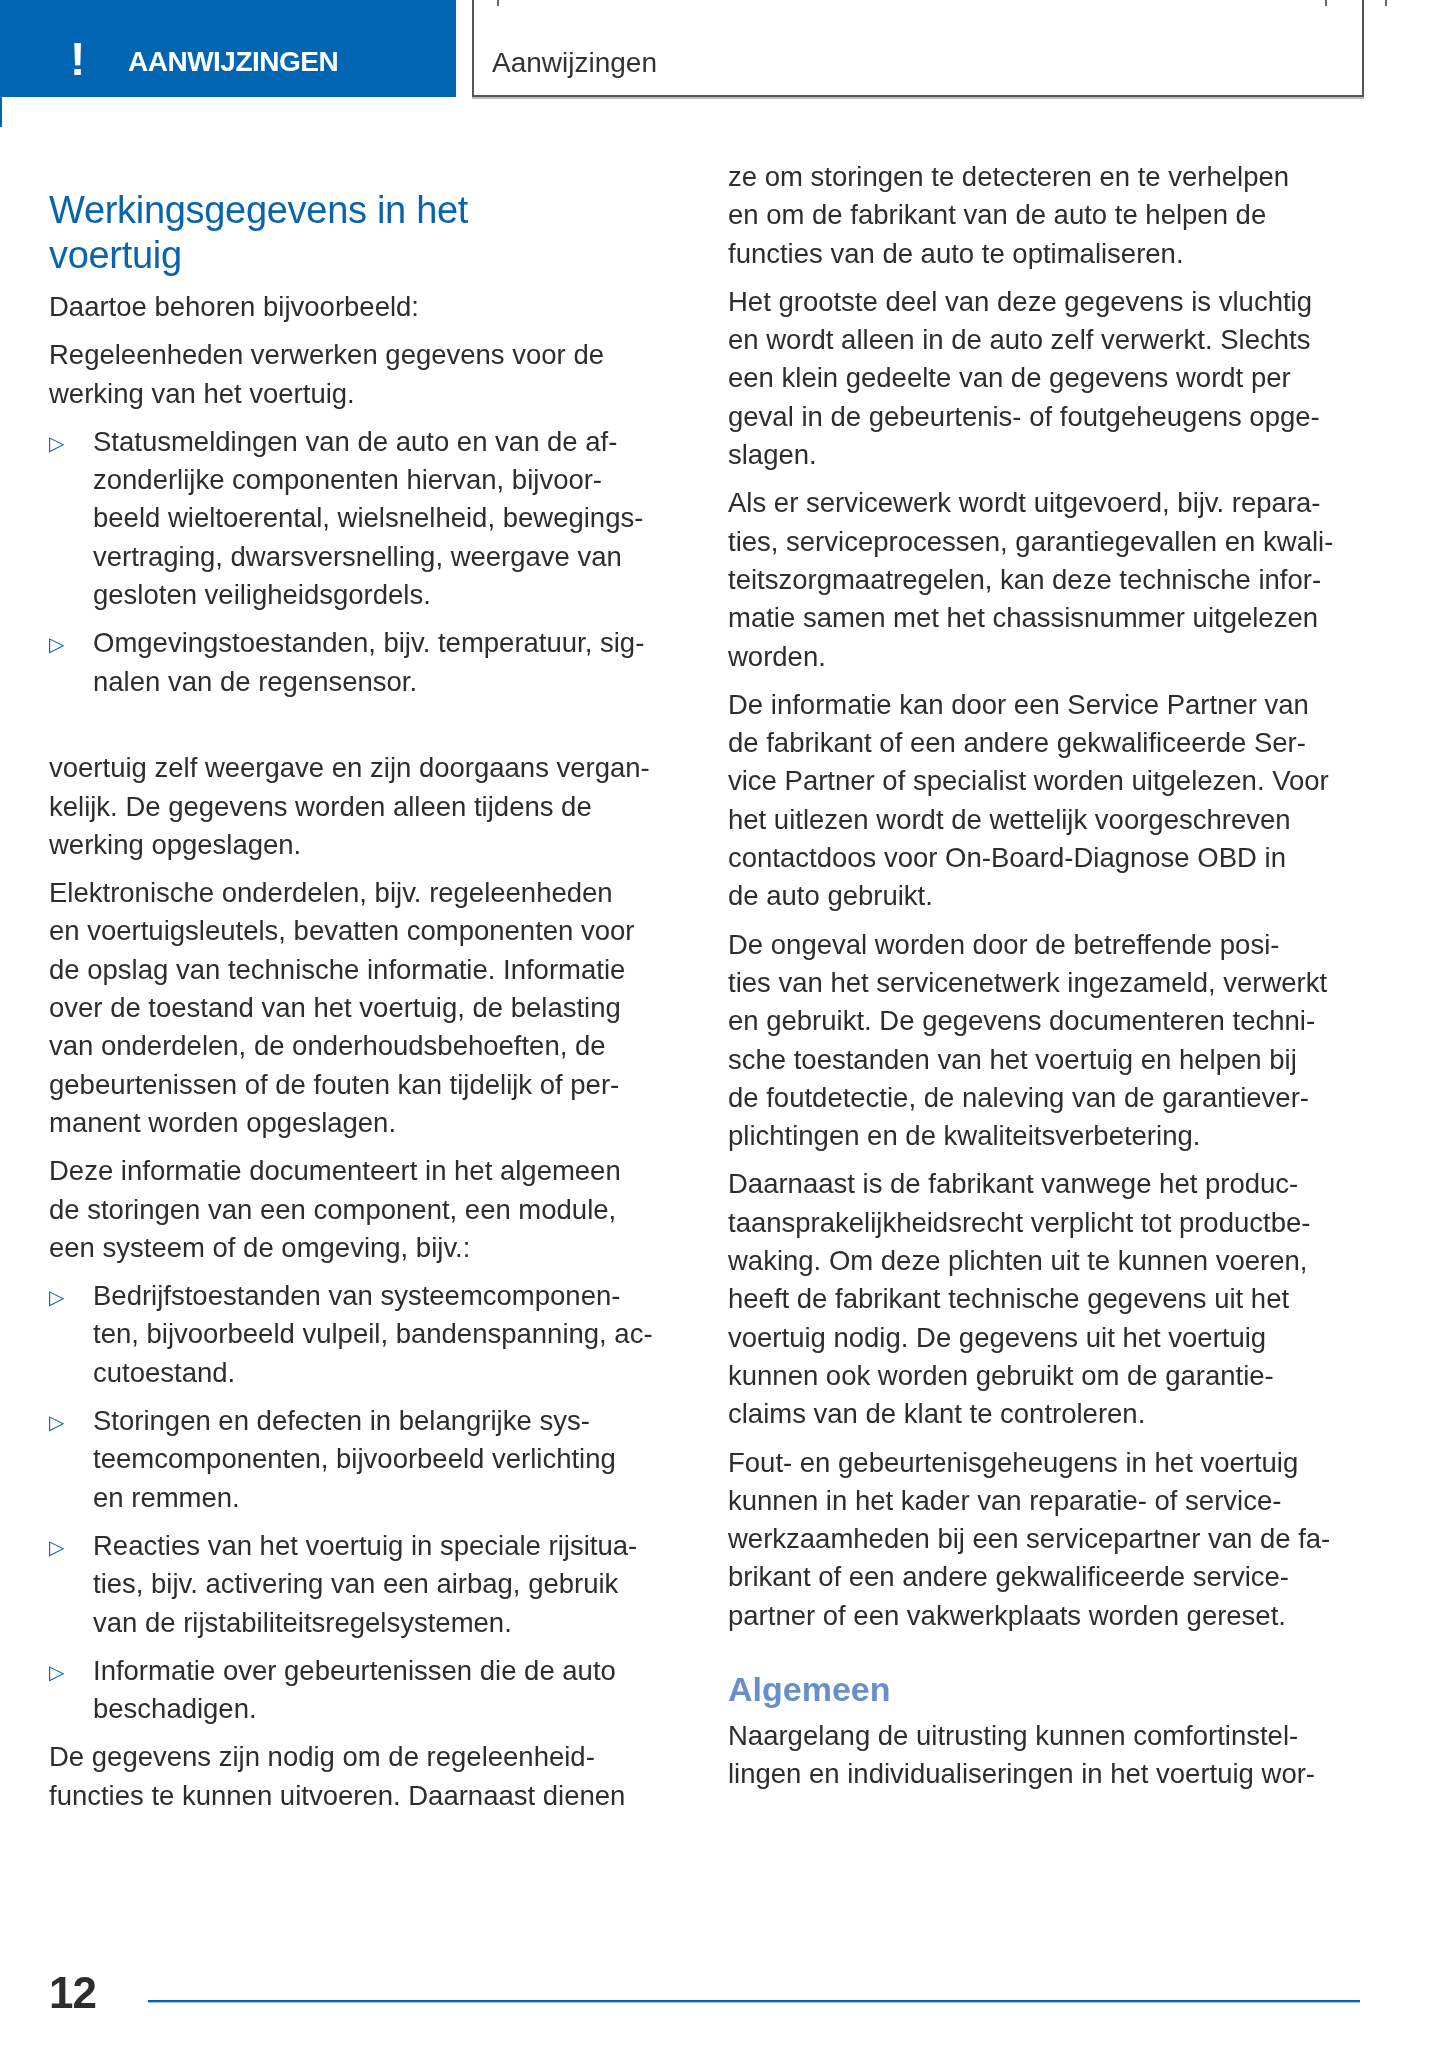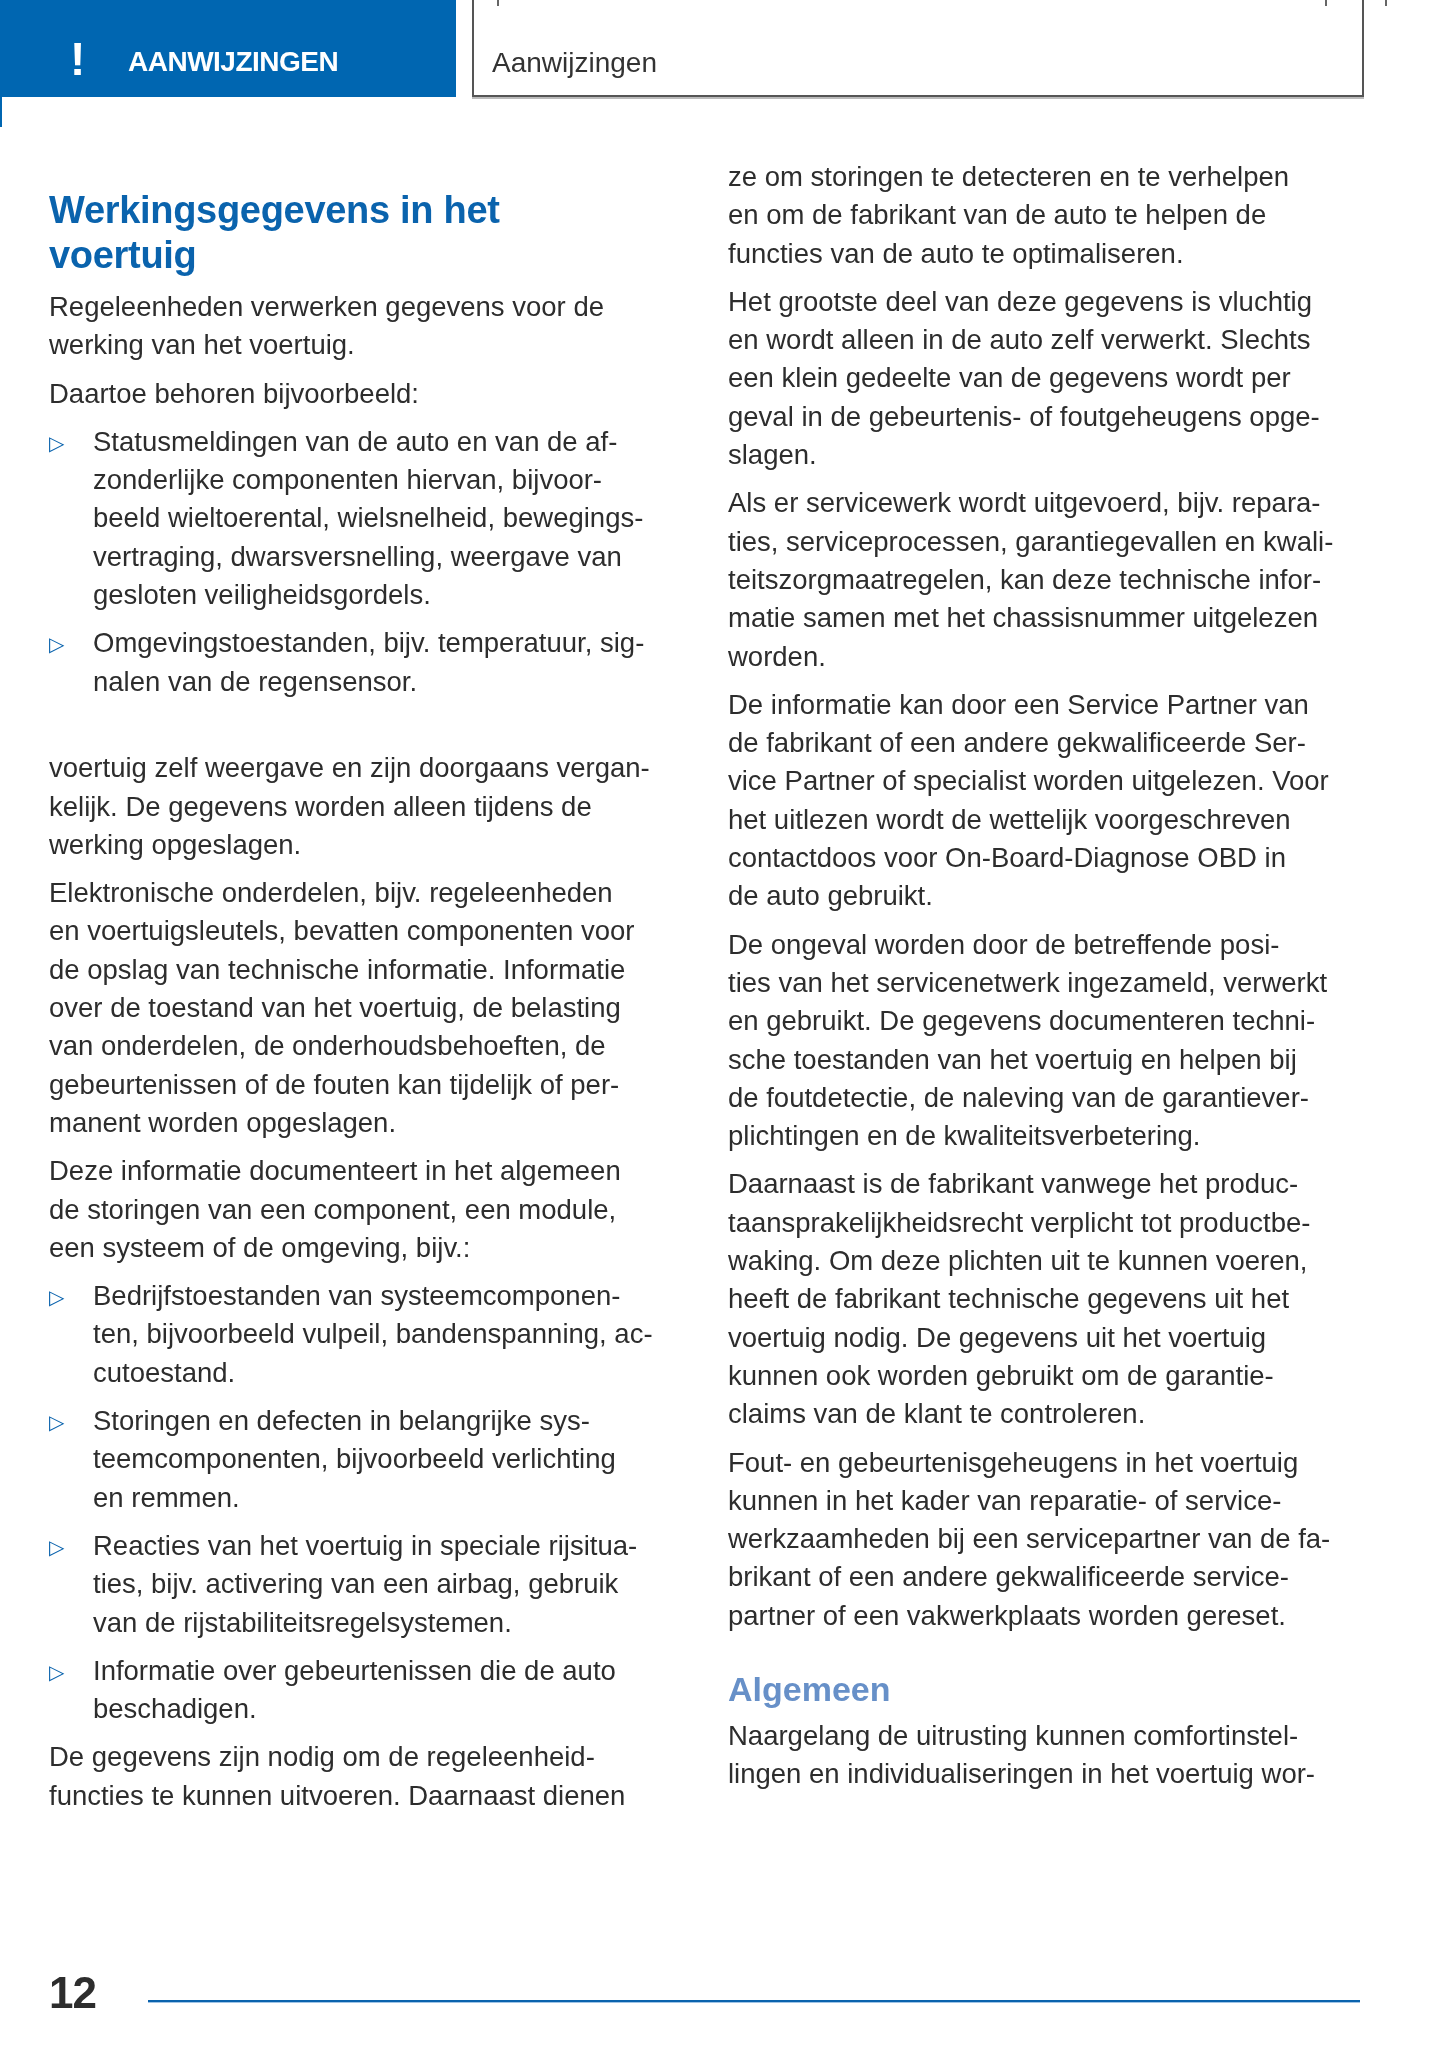--- a/index.html
+++ b/index.html
@@ -15,21 +15,21 @@
              border-left:2px solid #555; border-right:2px solid #555; border-bottom:2px solid #555;
              box-shadow:0 2px 0 #bbb; }
   .hdr-sub { position:absolute; left:492px; top:46px; font-size:28px; line-height:34px; color:#333; }
   .tick { position:absolute; top:0; width:2px; height:6px; background:#666; }
 
   
   .col { position:absolute; top:158px; width:640px; font-size:27.5px; line-height:38.3px; color:#2d2d2d; }
   .col.left { left:49px; }
   .col.right { left:728px; }
   .p { margin:0 0 10px 0; }
-  .h1 { color:#0a63ad; font-weight:bold; font-size:38px; line-height:45px; margin:30px 0 10px 0; letter-spacing:-0.3px; }
+  .h1 { color:#0a63ad; font-weight:normal; font-size:38px; line-height:45px; margin:30px 0 10px 0; letter-spacing:-0.3px; }
   .h2 { color:#6790c8; font-weight:bold; font-size:34px; line-height:40px; margin:34px 0 8px 0; }
   .li { position:relative; padding-left:44px; margin:0 0 10px 0; }
   .bullet { position:absolute; left:0; top:1px; color:#0a63ad; font-size:20px; }
 
   
   .page-num { position:absolute; left:49px; top:1968px; font-size:44px; font-weight:bold; color:#2d2d2d; letter-spacing:-1px; }
   .footer-rule { position:absolute; left:148px; top:2000px; width:1212px; height:2px; background:#0a63ad; box-shadow:0 1px 0 #9fc4e6; }
 </style>
 </head>
 <body>
@@ -39,22 +39,22 @@
 <span class="hdr-excl">!</span>
 <span class="hdr-title">AANWIJZINGEN</span>
 <div class="hdr-box"></div>
 <span class="hdr-sub">Aanwijzingen</span>
 <div class="tick" style="left:497px"></div>
 <div class="tick" style="left:1325px"></div>
 <div class="tick" style="left:1385px"></div>
 
 <div class="col left">
   <div class="h1"><span>Werkingsgegevens in het</span><br><span>voertuig</span></div>
+  <p class="p"><span>Daartoe behoren bijvoorbeeld:</span></p>
   <p class="p"><span>Regeleenheden verwerken gegevens voor de</span><br><span>werking van het voertuig.</span></p>
-  <p class="p"><span>Daartoe behoren bijvoorbeeld:</span></p>
   <div>
       <div class="li"><span class="bullet">▷</span><span>Statusmeldingen van de auto en van de af-</span><br><span>zonderlijke componenten hiervan, bijvoor-</span><br><span>beeld wieltoerental, wielsnelheid, bewegings-</span><br><span>vertraging, dwarsversnelling, weergave van</span><br><span>gesloten veiligheidsgordels.</span></div>
       <div class="li"><span class="bullet">▷</span><span>Omgevingstoestanden, bijv. temperatuur, sig-</span><br><span>nalen van de regensensor.</span></div>
     </div>
   <p class="p"><br><span>voertuig zelf weergave en zijn doorgaans vergan-</span><br><span>kelijk. De gegevens worden alleen tijdens de</span><br><span>werking opgeslagen.</span></p>
   <p class="p"><span>Elektronische onderdelen, bijv. regeleenheden</span><br><span>en voertuigsleutels, bevatten componenten voor</span><br><span>de opslag van technische informatie. Informatie</span><br><span>over de toestand van het voertuig, de belasting</span><br><span>van onderdelen, de onderhoudsbehoeften, de</span><br><span>gebeurtenissen of de fouten kan tijdelijk of per-</span><br><span>manent worden opgeslagen.</span></p>
   <p class="p"><span>Deze informatie documenteert in het algemeen</span><br><span>de storingen van een component, een module,</span><br><span>een systeem of de omgeving, bijv.:</span></p>
   <div>
       <div class="li"><span class="bullet">▷</span><span>Bedrijfstoestanden van systeemcomponen-</span><br><span>ten, bijvoorbeeld vulpeil, bandenspanning, ac-</span><br><span>cutoestand.</span></div>
       <div class="li"><span class="bullet">▷</span><span>Storingen en defecten in belangrijke sys-</span><br><span>teemcomponenten, bijvoorbeeld verlichting</span><br><span>en remmen.</span></div>

